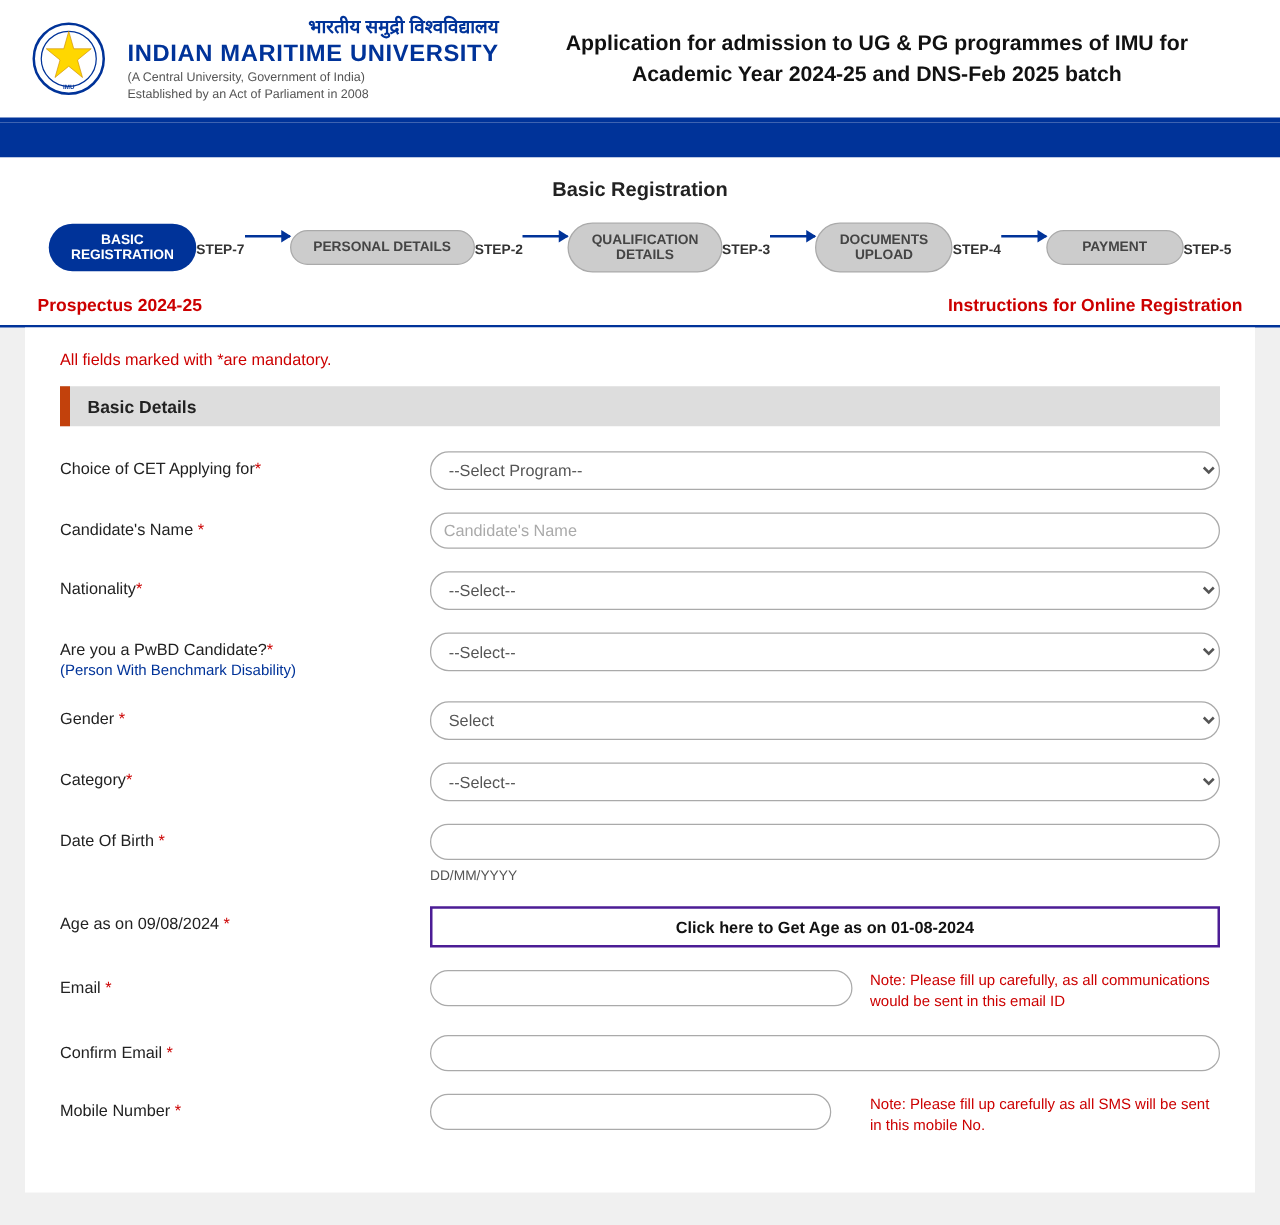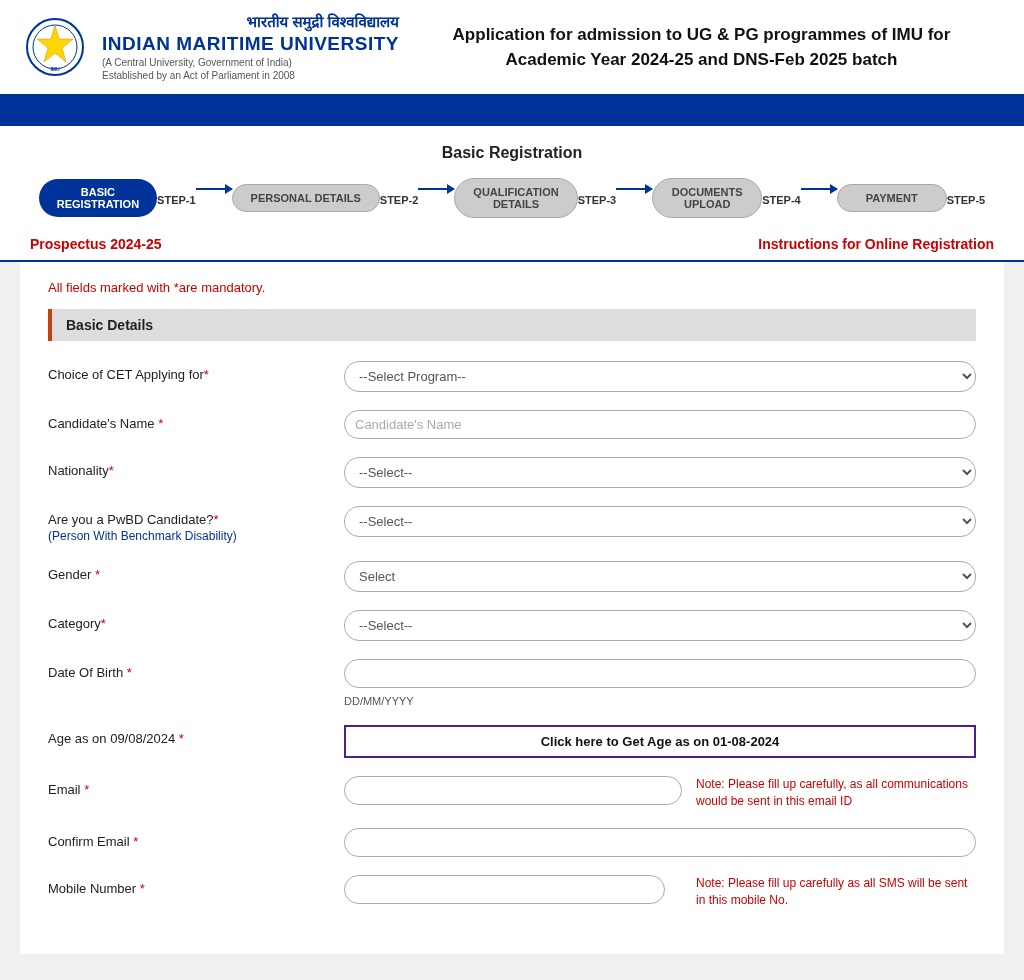--- a/index.html
+++ b/index.html
@@ -94,21 +94,21 @@
     }
     .mandatory-note { font-size: 13px; margin-bottom: 14px; color: #222; }
     .mandatory-note span { color: #cc0000; }
 
     .section-header {
       background: #ddd;
       padding: 8px 14px;
       font-weight: bold;
       font-size: 14px;
       margin-bottom: 20px;
-      border-left: 4px solid #c2410c;
+      border-left: 8px solid #c2410c;
     }
 
     
     .form-row {
       display: flex;
       align-items: flex-start;
       margin-bottom: 18px;
       gap: 16px;
     }
     .form-label {
@@ -174,21 +174,21 @@
 </div>
 
 <div class="blue-bar"></div>
 
 <div class="steps-container">
   <div class="steps-title">Basic Registration</div>
   <div class="steps-row">
 
     <div class="step-block">
       <div class="step-pill active">BASIC<br>REGISTRATION</div>
-      <div class="step-label">STEP-1</div>
+      <div class="step-label">STEP-7</div>
     </div>
 
     <div class="step-arrow"></div>
 
     <div class="step-block">
       <div class="step-pill inactive">PERSONAL DETAILS</div>
       <div class="step-label">STEP-2</div>
     </div>
 
     <div class="step-arrow"></div>

